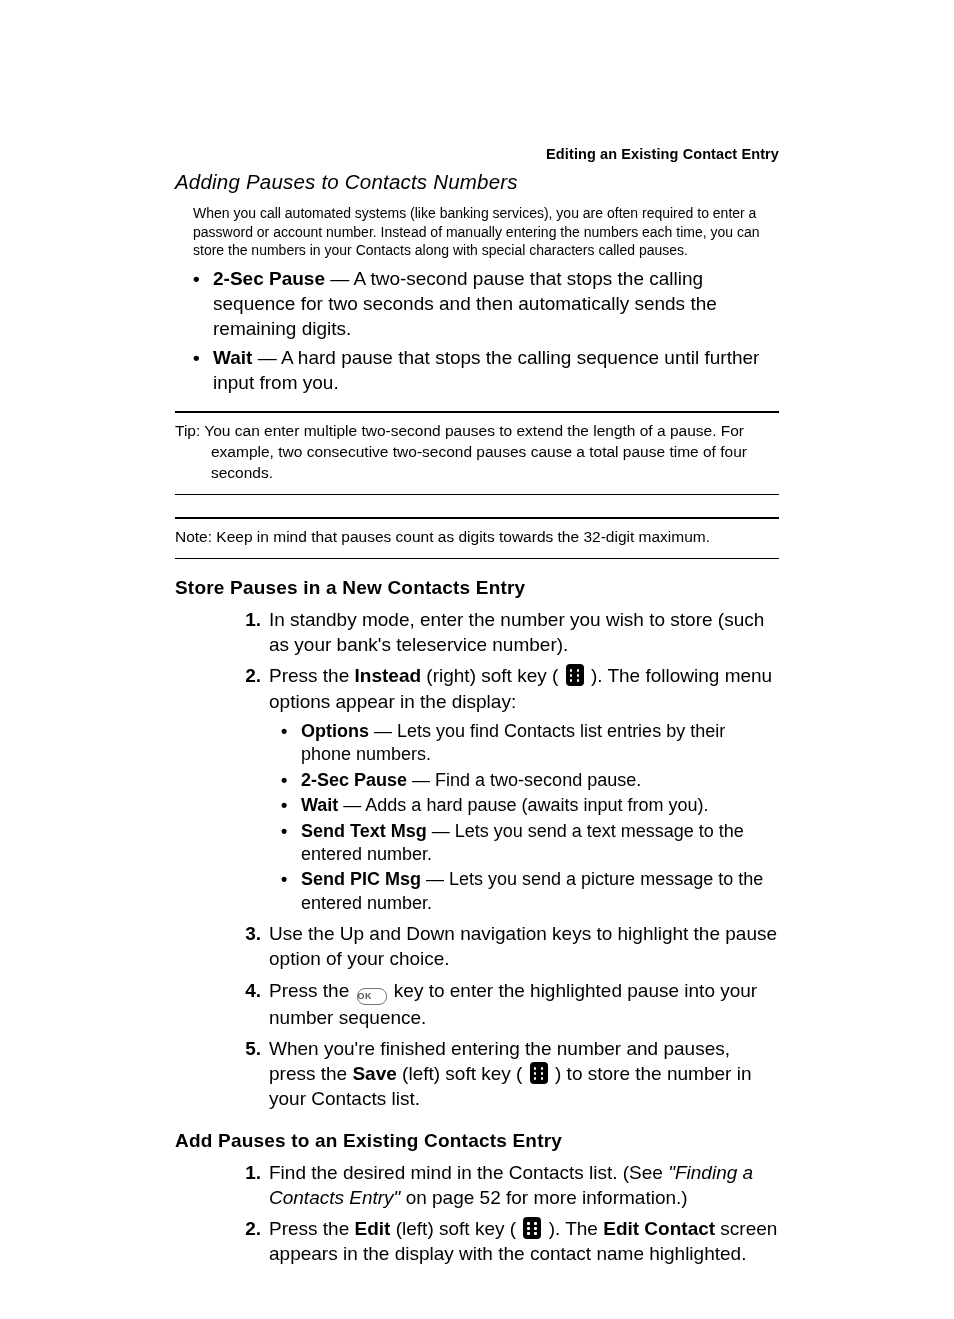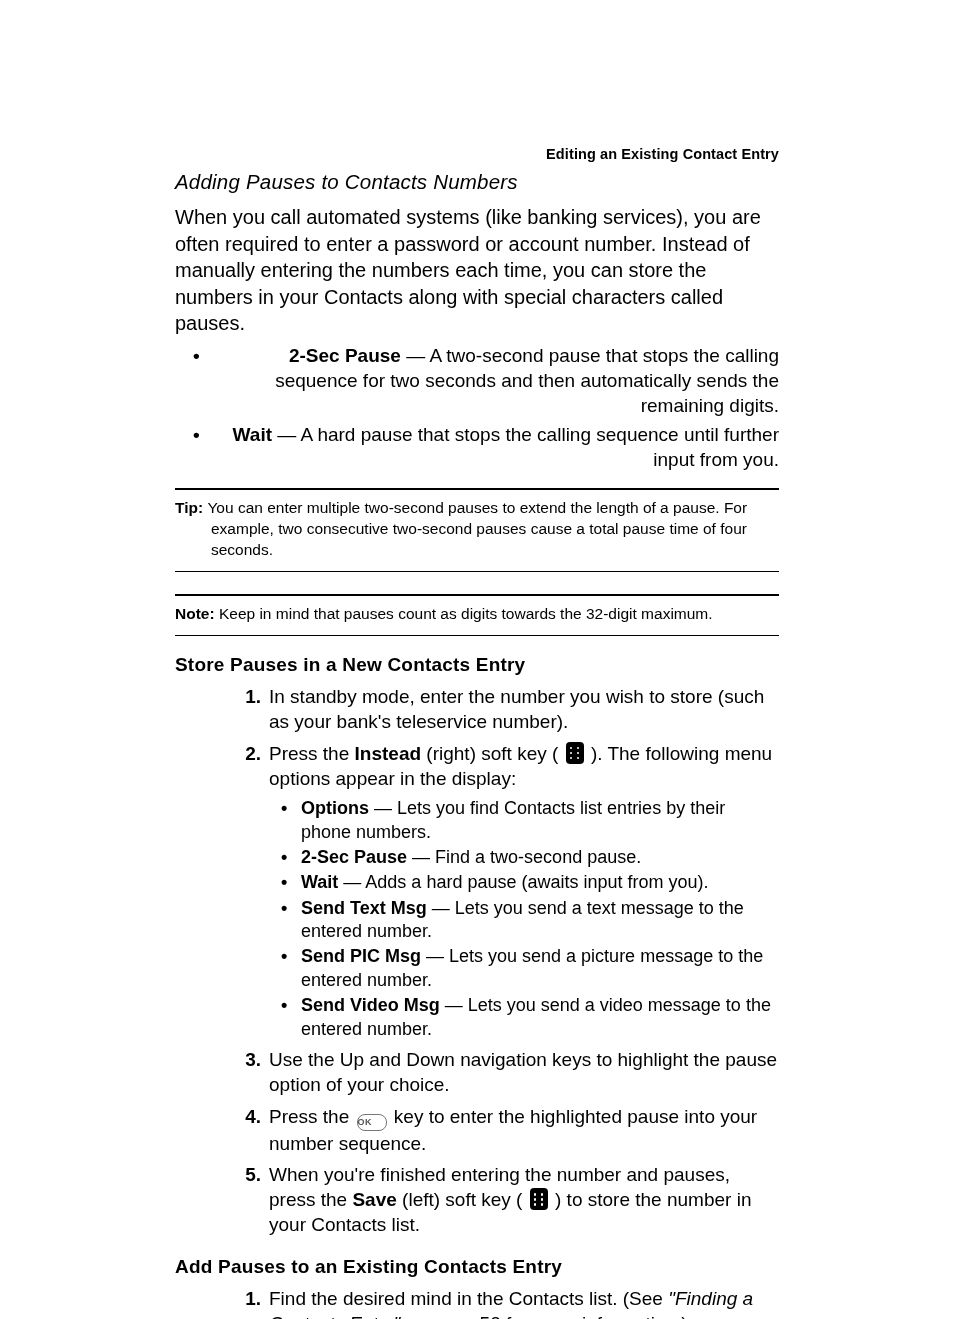--- a/index.html
+++ b/index.html
@@ -28,29 +28,29 @@
     letter-spacing: 0.1px;
   }
   .h2 {
     margin: 30px 0 10px 0;
     font-style: italic;
     font-weight: 400;
     font-size: 20.5px;
     letter-spacing: 0.2px;
   }
   .body {
-    font-size: 20px;
+    margin-left: 18px;
+    font-size: 14px;
     line-height: 1.33;
   }
   .body p { margin: 6px 0; }
   .bulleted {
     margin: 6px 0 6px 18px;
     padding: 0;
     list-style: none;
-    text-align: right;
   }
   .bulleted > li {
     position: relative;
     padding-left: 20px;
     margin: 4px 0;
     line-height: 1.32;
     font-size: 19px;
   }
   .bulleted > li::before {
     content: "•";
@@ -60,21 +60,21 @@
     font-weight: 700;
   }
   .callout {
     border-top: 2px solid #000;
     border-bottom: 1.5px solid #000;
     margin: 16px 0 10px 0;
     padding: 8px 0 10px 0;
     font-size: 15.5px;
     line-height: 1.35;
   }
-  .callout .label { font-weight: 700; margin-top: 12px; }
+  .callout .label { font-weight: 400; margin-top: 12px; }
   .callout .text { display: block; margin-left: 36px; text-indent: -36px; }
   .callout.note { margin-top: 22px; }
   .h3 {
     margin: 18px 0 8px 0;
     font-weight: 800;
     font-size: 19px;
     letter-spacing: 0.2px;
   }
   ol.steps {
     list-style: none;
@@ -201,21 +201,20 @@
   <ol class="steps">
     <li>In standby mode, enter the number you wish to store (such as your bank's teleservice number).</li>
     <li>
       <span>Press the </span><span class="b">Instead</span><span> (right) soft key ( </span><span class="phone-icon"></span><span> ). The following menu options appear in the display:</span>
       <ul class="sub">
         <li><span class="b">Options</span><span> — Lets you find Contacts list entries by their phone numbers.</span></li>
         <li><span class="b">2-Sec Pause</span><span> — Find a two-second pause.</span></li>
         <li><span class="b">Wait</span><span> — Adds a hard pause (awaits input from you).</span></li>
         <li><span class="b">Send Text Msg</span><span> — Lets you send a text message to the entered number.</span></li>
         <li><span class="b">Send PIC Msg</span><span> — Lets you send a picture message to the entered number.</span></li>
-        <li><span class="b">Send Video Msg</span><span> — Lets you send a video message to the entered number.</span></li>
       </ul>
     </li>
     <li>Use the Up and Down navigation keys to highlight the pause option of your choice.</li>
     <li>
       <span>Press the </span><span class="ok-icon">OK</span><span> key to enter the highlighted pause into your number sequence.</span>
     </li>
     <li>
       <span>When you're finished entering the number and pauses, press the </span><span class="b">Save</span><span> (left) soft key ( </span><span class="phone-icon"></span><span> ) to store the number in your Contacts list.</span>
     </li>
   </ol>

